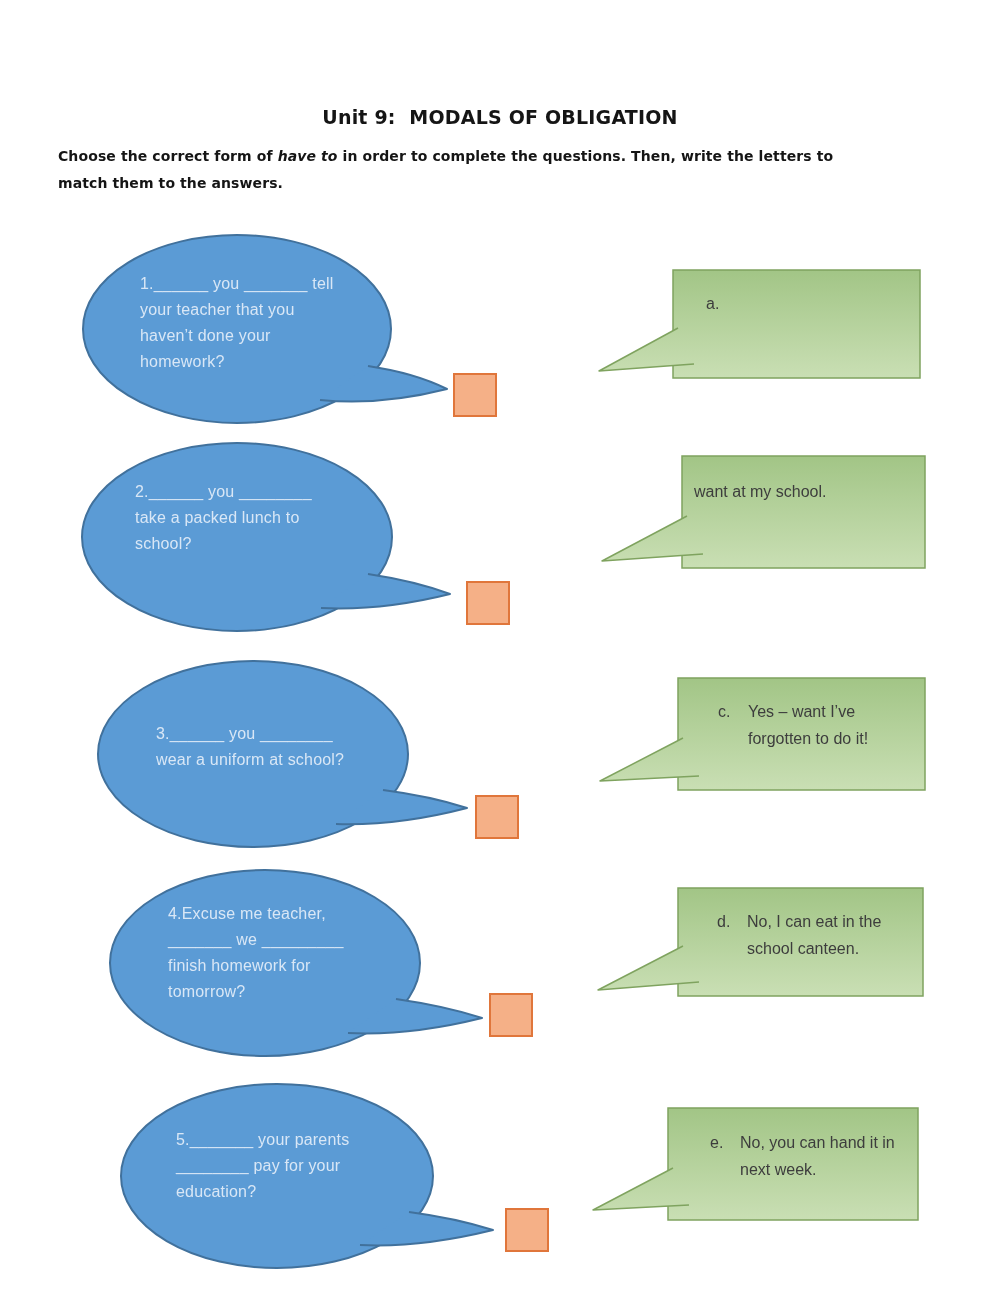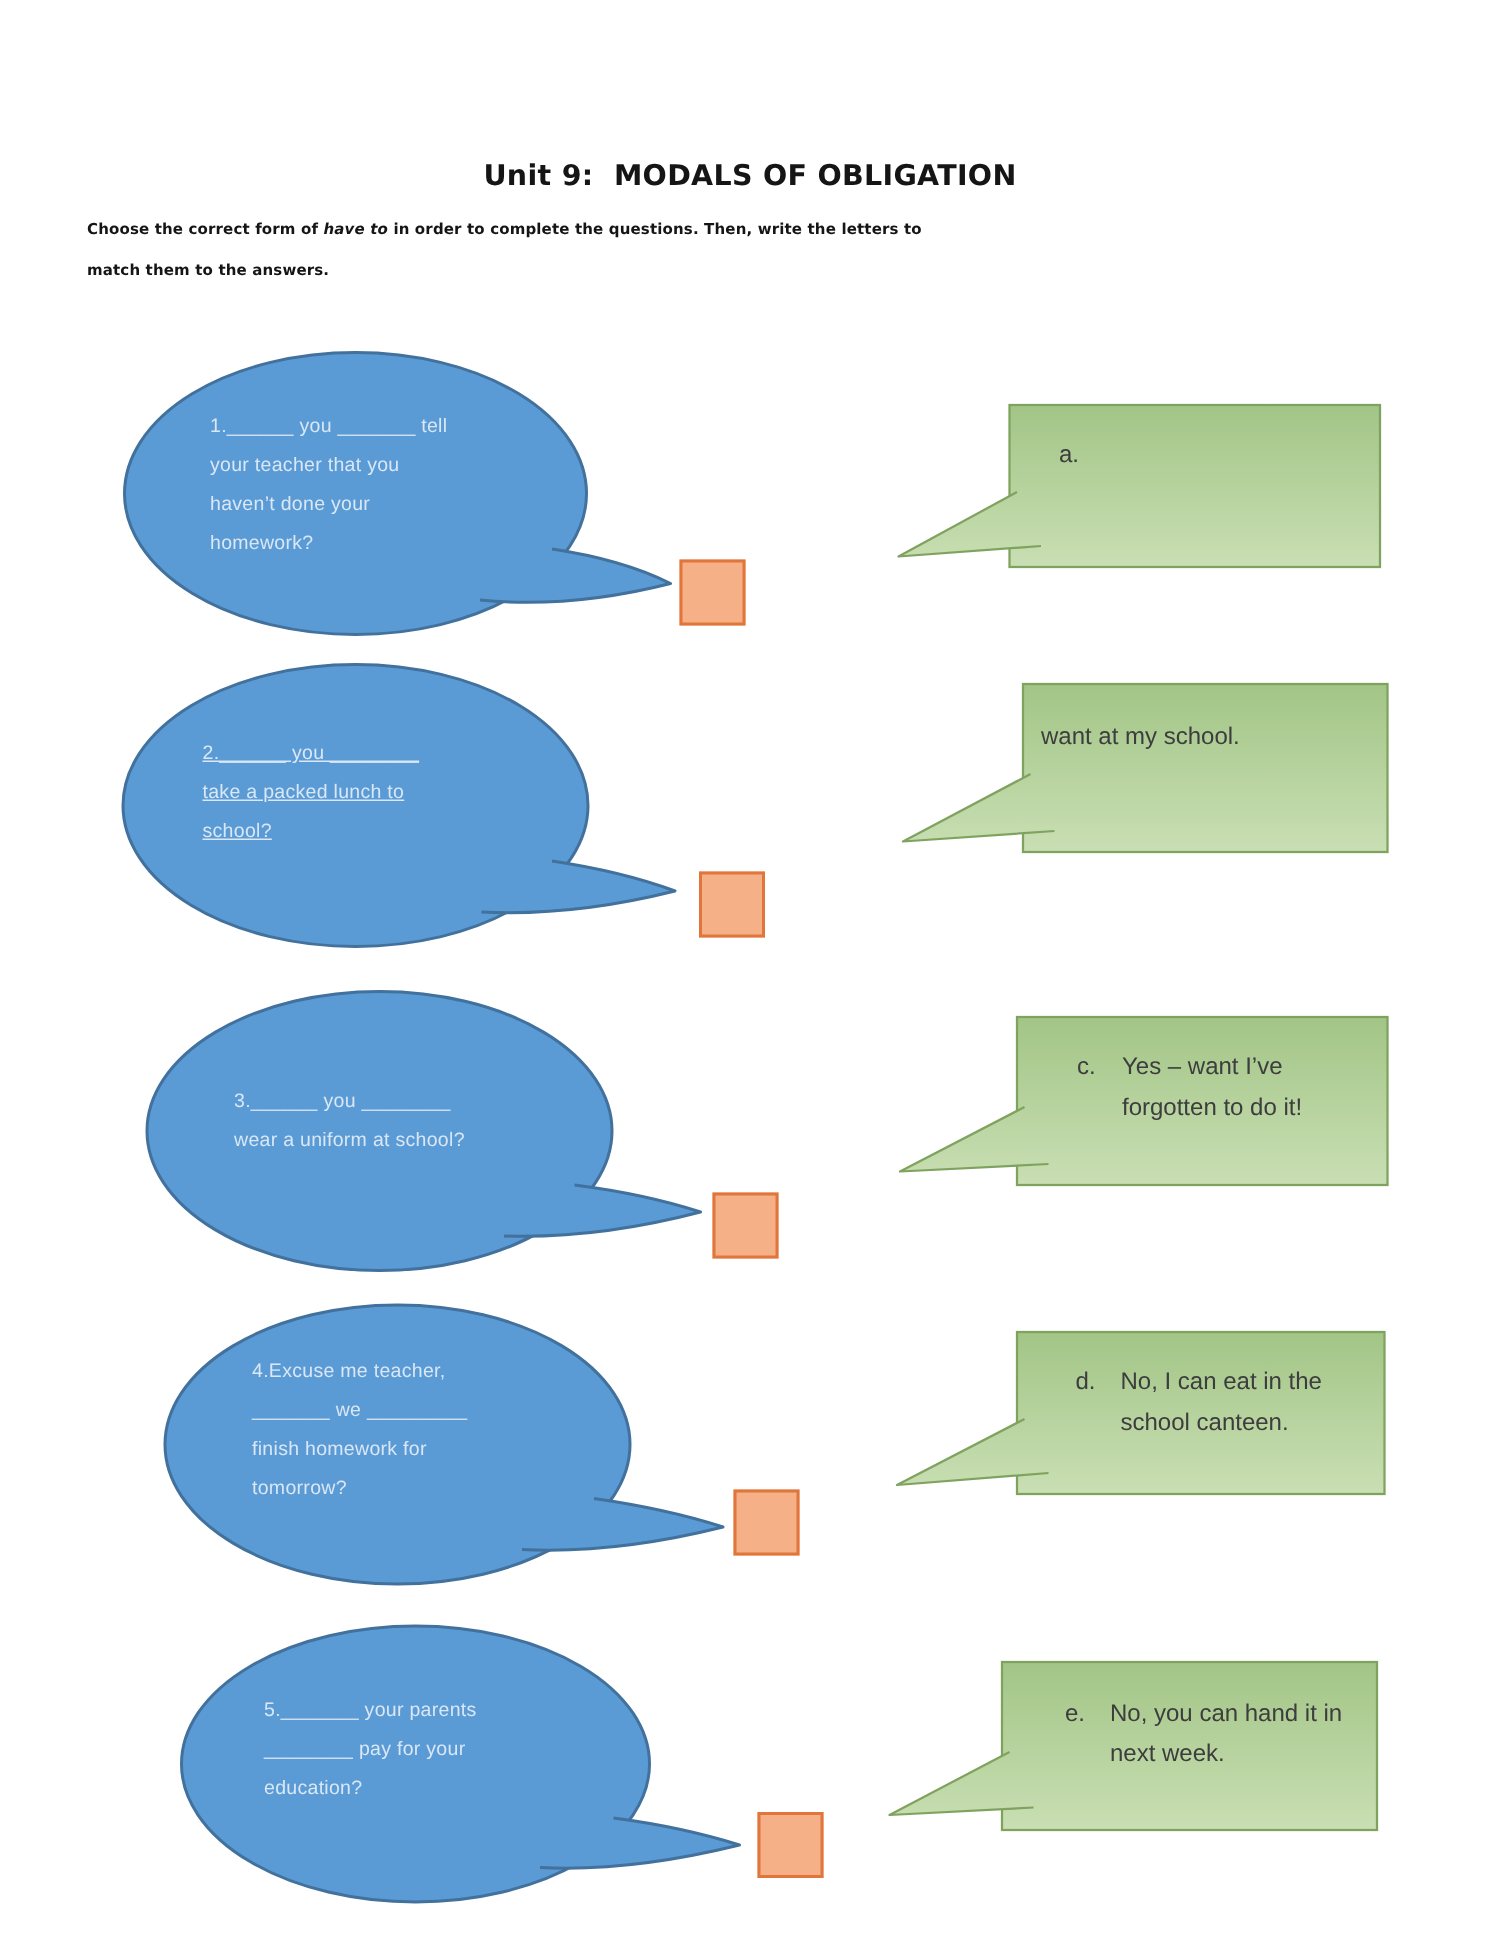--- a/index.html
+++ b/index.html
@@ -8,26 +8,26 @@
     font-family:"Liberation Sans", sans-serif; overflow:hidden;margin-top:48px;
   }
   #bg-svg { position:absolute; left:0; top:0; }
   .title {
     position:absolute; left:0; top:58px; width:1000px; text-align:center;
     font-family:"DejaVu Sans", sans-serif; font-weight:bold; font-size:19px;
     color:#151515; white-space:pre; letter-spacing:0.2px;
   }
   .instr {
     position:absolute; left:58px; width:880px;
-    font-family:"DejaVu Sans", sans-serif; font-weight:bold; font-size:10px;
+    font-family:"DejaVu Sans", sans-serif; font-weight:bold; font-size:14px;
     color:#151515; white-space:pre; letter-spacing:0.1px;
   }
   .instr .it { font-style:italic; }
   .q-text {
-    position:absolute; color:#d9e7f6; font-size:13px; line-height:26px;
+    position:absolute; color:#d9e7f6; font-size:16px; line-height:26px;
     letter-spacing:0.2px;
   }
   .q-text span { display:block; white-space:pre; }
   .ans {
     position:absolute; display:flex; color:#3d3d3d; font-size:16px; line-height:27px;
   }
   .ans .ans-label { width:30px; flex-shrink:0; }
   .ans .ans-lines div { white-space:pre; }
   .ans-inline { position:absolute; color:#3d3d3d; font-size:16px; line-height:27px; }
   .ans-inline .ans-label { margin-right:5px; }
@@ -112,21 +112,21 @@
   <div class="title">Unit 9:  MODALS OF OBLIGATION</div>
   <div class="instr" style="top:100px;"><span>Choose the correct form of </span><span class="it">have to</span><span> in order to complete the questions. Then, write the letters to</span></div>
   <div class="instr" style="top:127px;">match them to the answers.</div>
 
   <div class="q-text" style="left:140px; top:223px;">
     <span>1.______ you _______ tell</span>
     <span>your teacher that you</span>
     <span>haven’t done your</span>
     <span>homework?</span>
   </div>
-  <div class="q-text" style="left:135px; top:441px;text-decoration:underline;">
+  <div class="q-text" style="left:135px; top:431px;">
     <span>2.______ you ________</span>
     <span>take a packed lunch to</span>
     <span>school?</span>
   </div>
   <div class="q-text" style="left:156px; top:673px;">
     <span>3.______ you ________</span>
     <span>wear a uniform at school?</span>
   </div>
   <div class="q-text" style="left:168px; top:853px;">
     <span>4.Excuse me teacher,</span>

